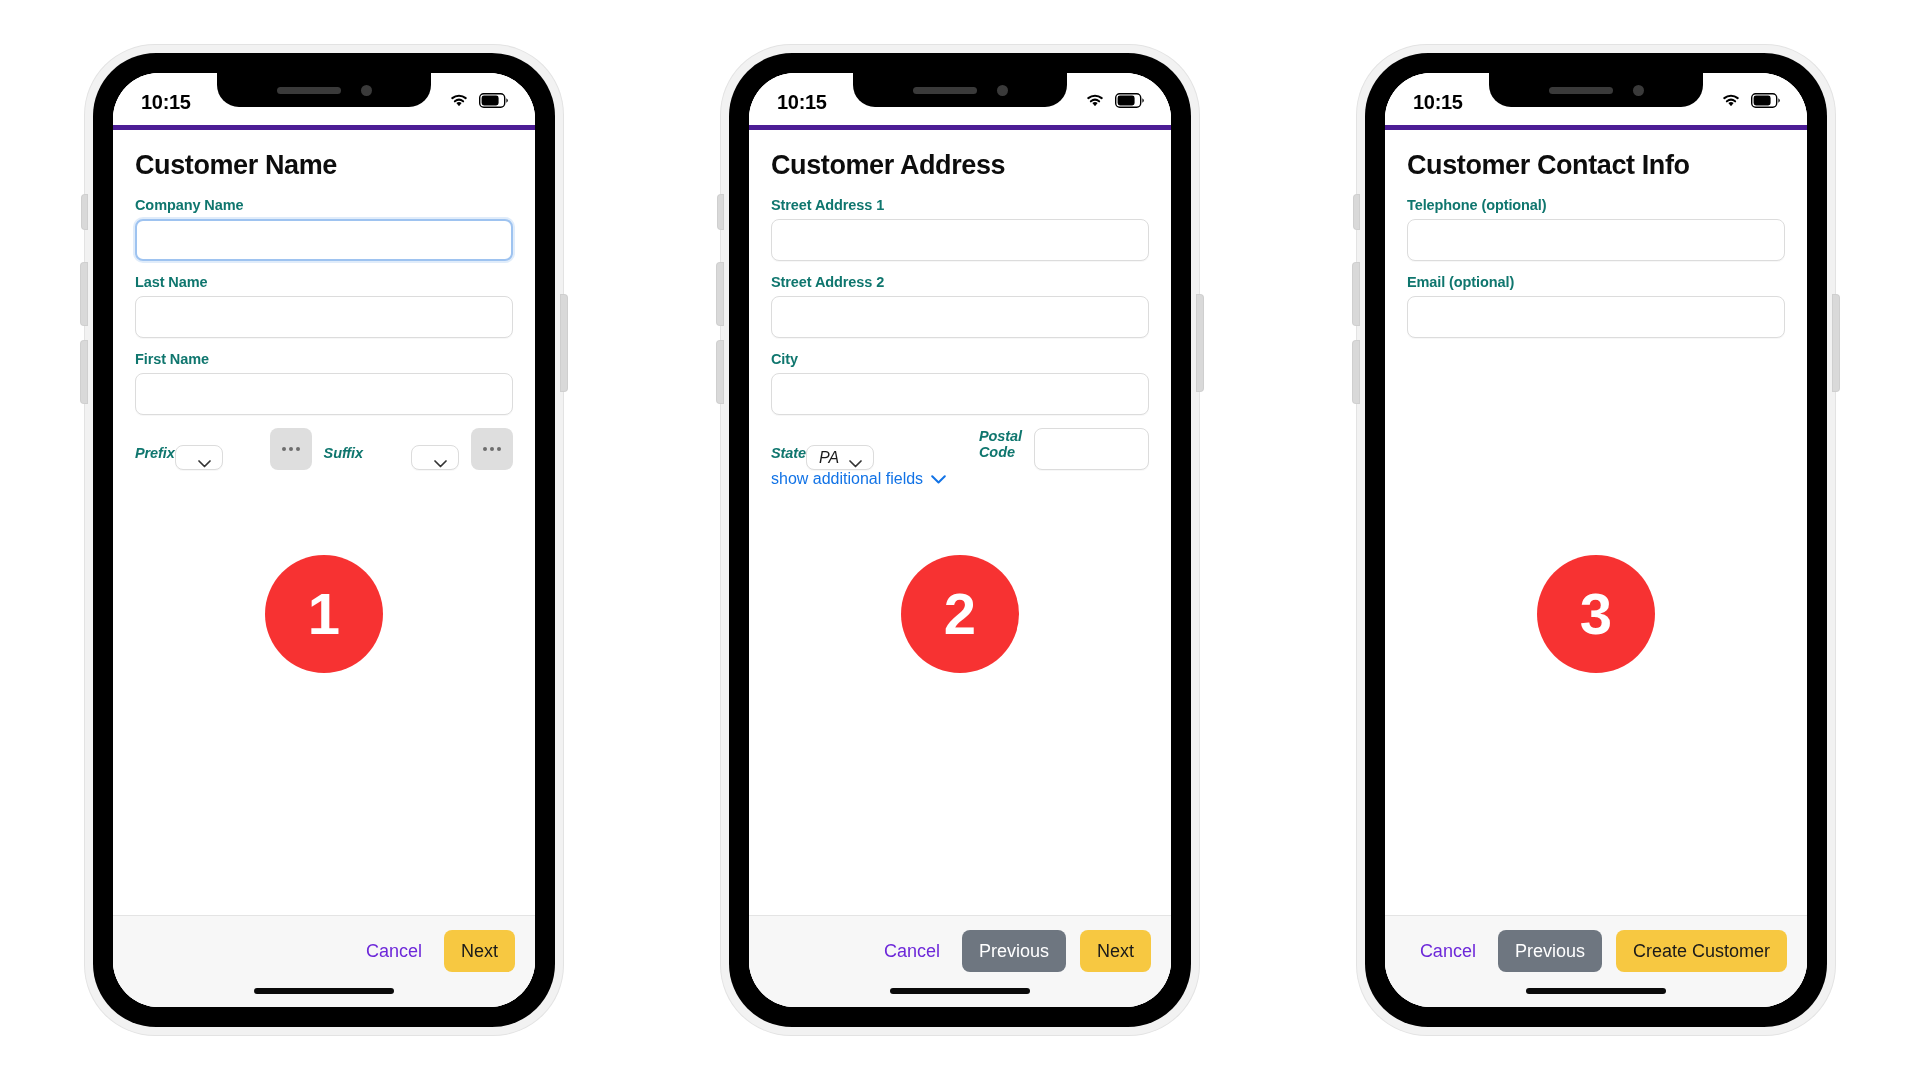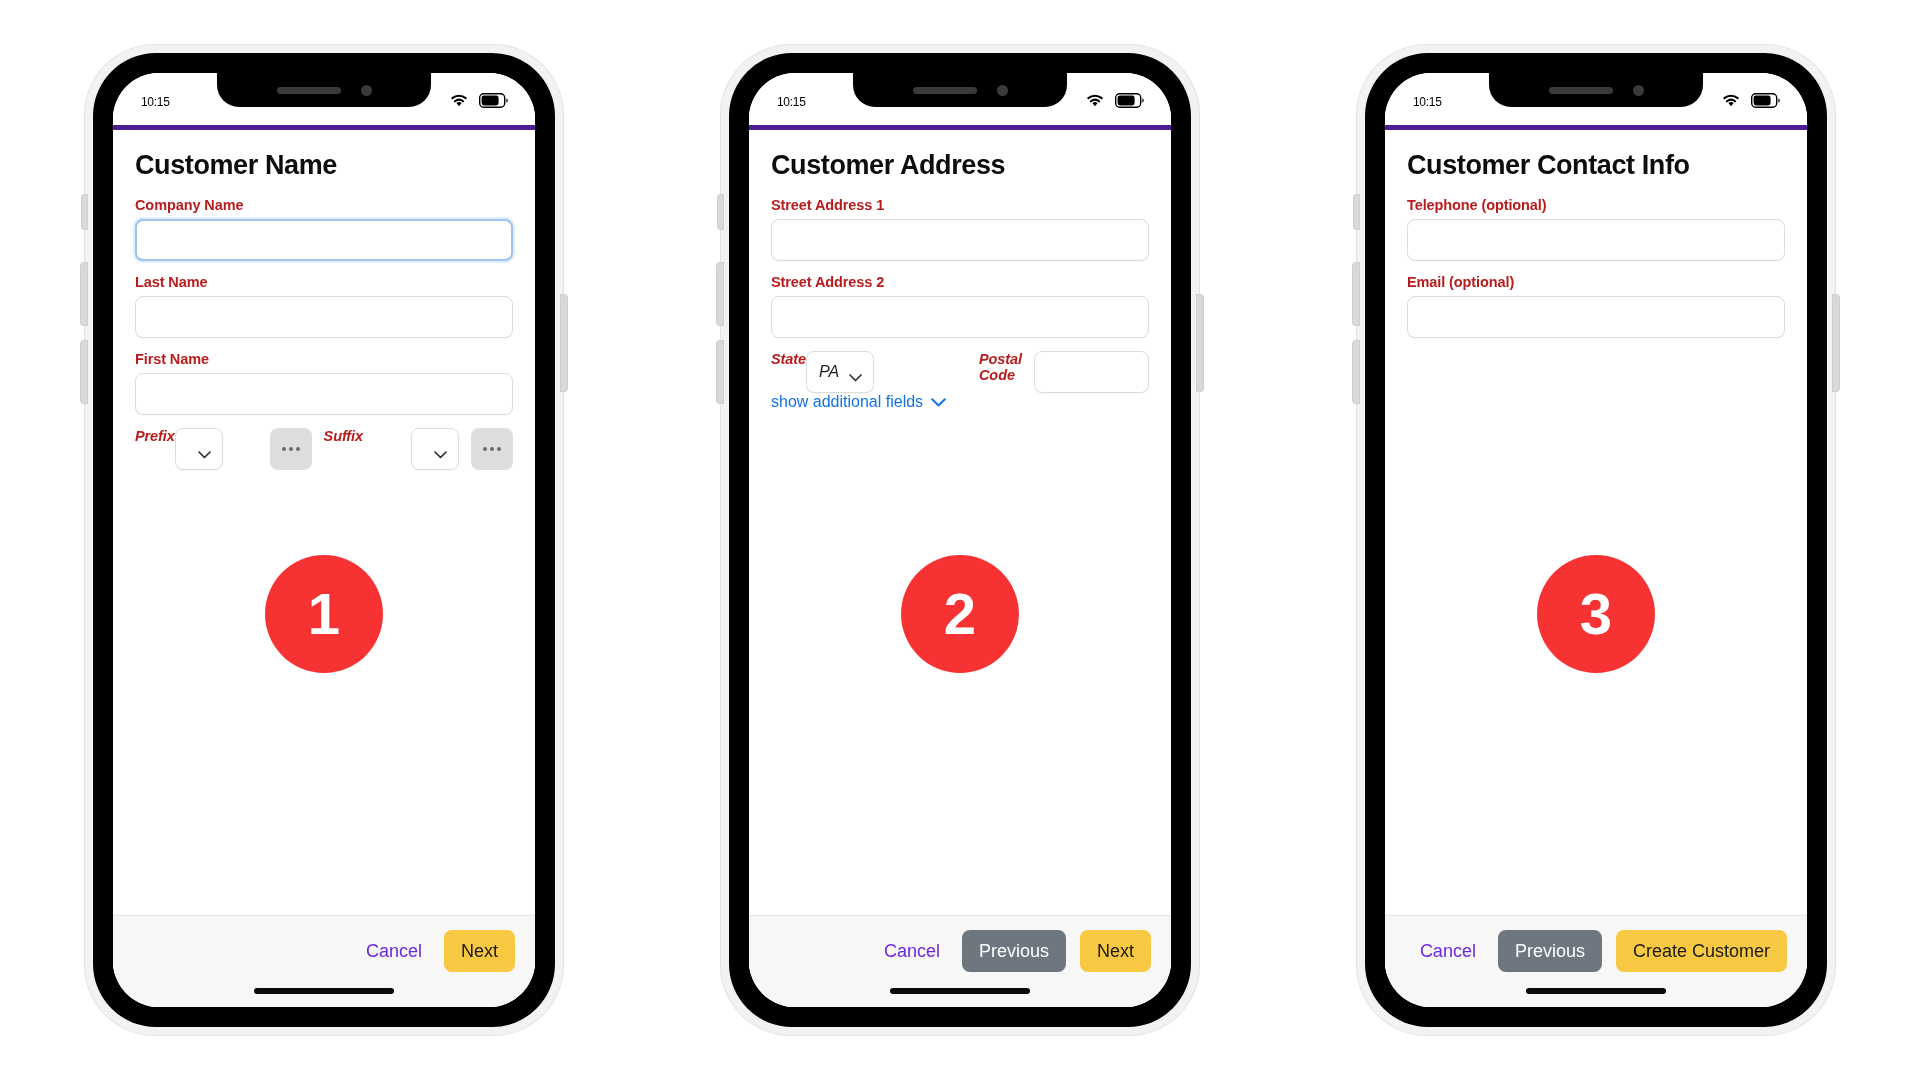--- a/index.html
+++ b/index.html
@@ -63,22 +63,22 @@
     position: relative;
     height: 52px;
     background: #ffffff;
     display: flex;
     align-items: center;
     justify-content: space-between;
     padding: 0 26px 0 28px;
     z-index: 3;
   }
   .sb-time {
-    font-size: 12px;
-    font-weight: 400;
+    font-size: 20px;
+    font-weight: 700;
     letter-spacing: -0.3px;
     color: #000;
     padding-top: 6px;
   }
   .sb-right {
     display: flex;
     align-items: center;
     gap: 9px;
     padding-top: 6px;
   }
@@ -129,21 +129,21 @@
     font-weight: 700;
     color: #0d0d0d;
     letter-spacing: -0.4px;
     margin-bottom: 16px;
   }
 
   .field { margin-bottom: 13px; }
   .field-label {
     font-size: 14.5px;
     font-weight: 700;
-    color: #b91c1c;
+    color: #0f766e;
     margin-bottom: 6px;
     letter-spacing: -0.1px;
   }
   .input {
     width: 100%;
     height: 42px;
     border: 1px solid #dcdcdc;
     border-radius: 8px;
     background: #fff;
     box-shadow: 0 1px 1px rgba(0,0,0,0.035);
@@ -151,21 +151,21 @@
   .input.focused {
     border: 2px solid #9ec3f0;
     box-shadow: 0 0 0 2px rgba(158,195,240,0.32);
   }
 
   .row { display: flex; align-items: flex-end; gap: 0; }
   .col { display: flex; flex-direction: row; font-style: italic; }
 
   .select {
     position: relative;
-    height: 42px;
+    height: 25px;
     border: 1px solid #dcdcdc;
     border-radius: 8px;
     background: #fff;
     box-shadow: 0 1px 1px rgba(0,0,0,0.035);
     display: flex;
     align-items: center;
     padding: 0 34px 0 12px;
     font-size: 16px;
     color: #1a1a1a;
   }
@@ -411,20 +411,24 @@
             <div class="field">
               <div class="field-label">Street Address 1</div>
               <div class="input"></div>
             </div>
 
             <div class="field">
               <div class="field-label">Street Address 2</div>
               <div class="input"></div>
             </div>
 
+            <div class="field">
+              <div class="field-label">City</div>
+              <div class="input"></div>
+            </div>
 
             <div class="row">
               <div class="col" style="width:196px;">
                 <div class="field-label">State</div>
                 <div class="select">
                   <span>PA</span>
                   <span class="chev">
                     <svg width="13" height="8" viewBox="0 0 13 8">
                         <path d="M1 1l5.5 5.5L12 1" stroke="#333" stroke-width="1.7" fill="none" stroke-linecap="round" stroke-linejoin="round"></path>
                       </svg>

